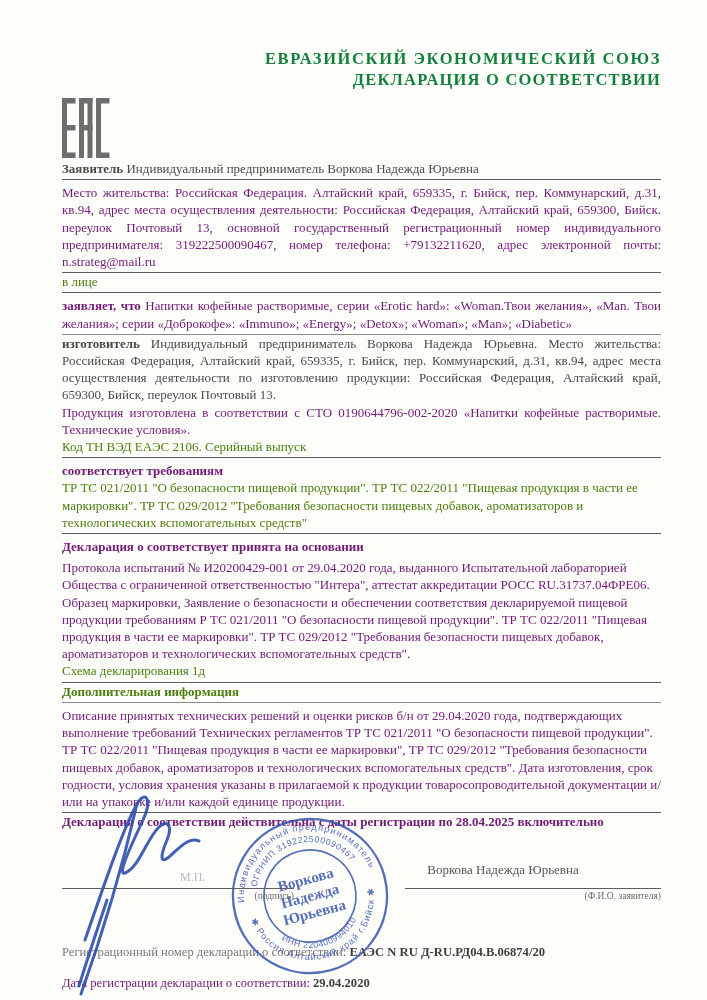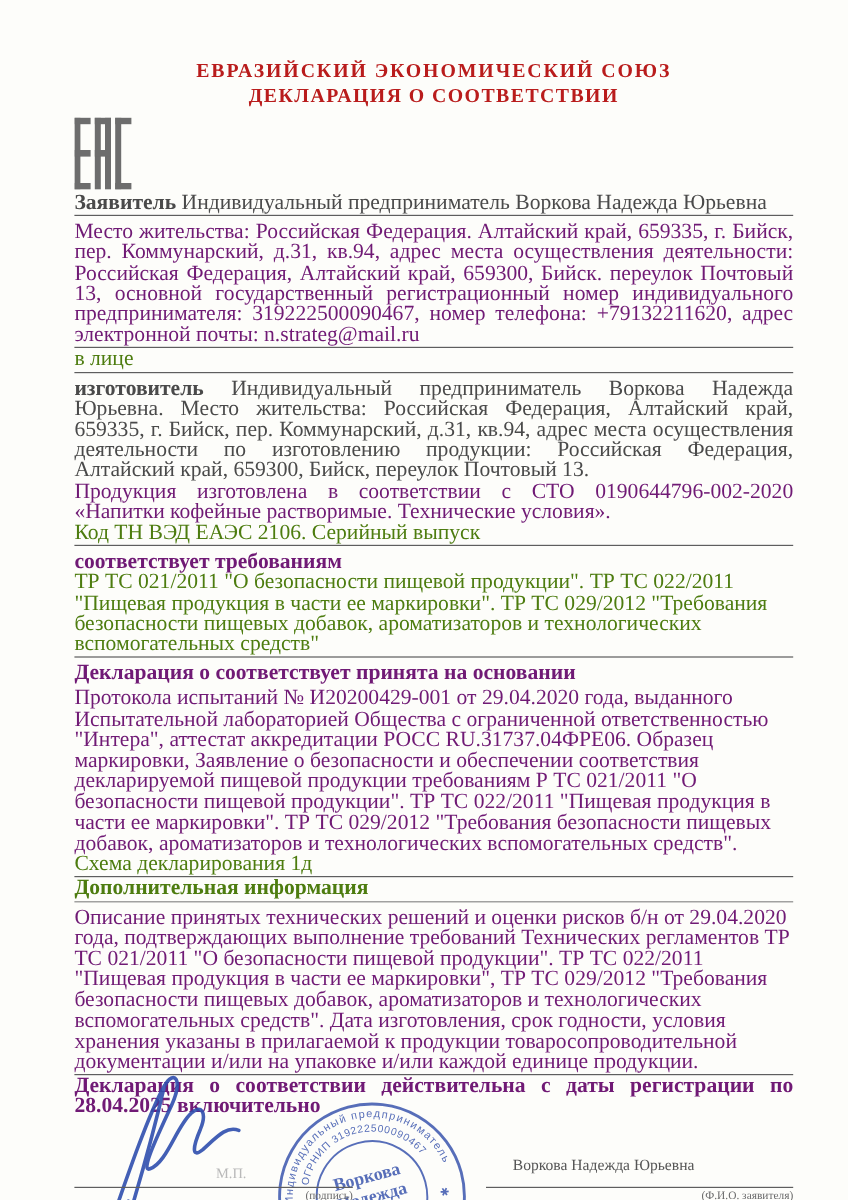--- a/index.html
+++ b/index.html
@@ -3,25 +3,25 @@
 <meta charset="utf-8">
 <style>
   html,body{margin:0;padding:0;background:#ffffff;}
   .page{
     position:relative;width:707px;height:1000px;margin:0 auto;
     background:#fdfdfa;overflow:hidden;
     font-family:"Liberation Serif","DejaVu Serif",serif;
     color:#4a4a4a;
   }
   .content{position:absolute;left:62px;top:48px;width:599px;}
-  .title{ text-align:center;font-weight:bold;font-size:16.5px;line-height:21px;
-    color:#b91c1c;letter-spacing:1.6px;}
+  .title{ text-align:right;font-weight:bold;font-size:16.5px;line-height:21px;
+    color:#15803d;letter-spacing:1.6px;}
   .title2{letter-spacing:1.2px;}
   .eac-wrap{margin-top:8px;height:62px;}
-  .p{font-size:18px;line-height:17.2px;text-align:justify;margin:0;}
+  .p{font-size:13px;line-height:17.2px;text-align:justify;margin:0;}
   .p.left{text-align:left;}
   .light{color:#4d7c0f;}
   .mid{color:#701a75;}
   .b{font-weight:bold;}
   .rule{border-bottom:1.2px solid #5e5e5e;}
   .rule-light{border-bottom:1px solid #8a8a8a;}
   .row-line{padding-bottom:2px;}
   .sp{height:4px;}
   .sig-row{position:relative;margin-top:22px;height:78px;}
   .sig-left{position:absolute;left:0;top:36px;width:232px;border-top:1.1px solid #5e5e5e;text-align:right;}
@@ -63,20 +63,21 @@
     </div>
 
     <p class="p rule row-line"><span class="b">Заявитель</span> <span>Индивидуальный предприниматель Воркова Надежда Юрьевна</span></p>
 
     <div class="sp"></div>
     <p class="p mid rule row-line">Место жительства: Российская Федерация. Алтайский край, 659335, г. Бийск, пер. Коммунарский, д.31, кв.94, адрес места осуществления деятельности: Российская Федерация, Алтайский край, 659300, Бийск. переулок Почтовый 13, основной государственный регистрационный номер индивидуального предпринимателя: 319222500090467, номер телефона: +79132211620, адрес электронной почты: n.strateg@mail.ru</p>
 
     <p class="p light rule row-line">в лице</p>
 
     <div class="sp"></div>
+    <p class="p mid rule-light row-line"><span class="b">заявляет, что</span> <span>Напитки кофейные растворимые, серии «Erotic hard»: «Woman.Твои желания», «Man. Твои желания»; серии «Доброкофе»: «Immuno»; «Energy»; «Detox»; «Woman»; «Man»; «Diabetic»</span></p>
 
     <p class="p"><span class="b">изготовитель</span> <span>Индивидуальный предприниматель Воркова Надежда Юрьевна. Место жительства: Российская Федерация, Алтайский край, 659335, г. Бийск, пер. Коммунарский, д.31, кв.94, адрес места осуществления деятельности по изготовлению продукции: Российская Федерация, Алтайский край, 659300, Бийск, переулок Почтовый 13.</span></p>
 
     <p class="p mid">Продукция изготовлена в соответствии с СТО 0190644796-002-2020 «Напитки кофейные растворимые. Технические условия».</p>
 
     <p class="p light rule row-line">Код ТН ВЭД ЕАЭС 2106. Серийный выпуск</p>
 
     <div class="sp"></div>
     <p class="p b mid">соответствует требованиям</p>
     <p class="p left light rule row-line">ТР ТС 021/2011 "О безопасности пищевой продукции". ТР ТС 022/2011 "Пищевая продукция в части ее маркировки". ТР ТС 029/2012 "Требования безопасности пищевых добавок, ароматизаторов и технологических вспомогательных средств"</p>

